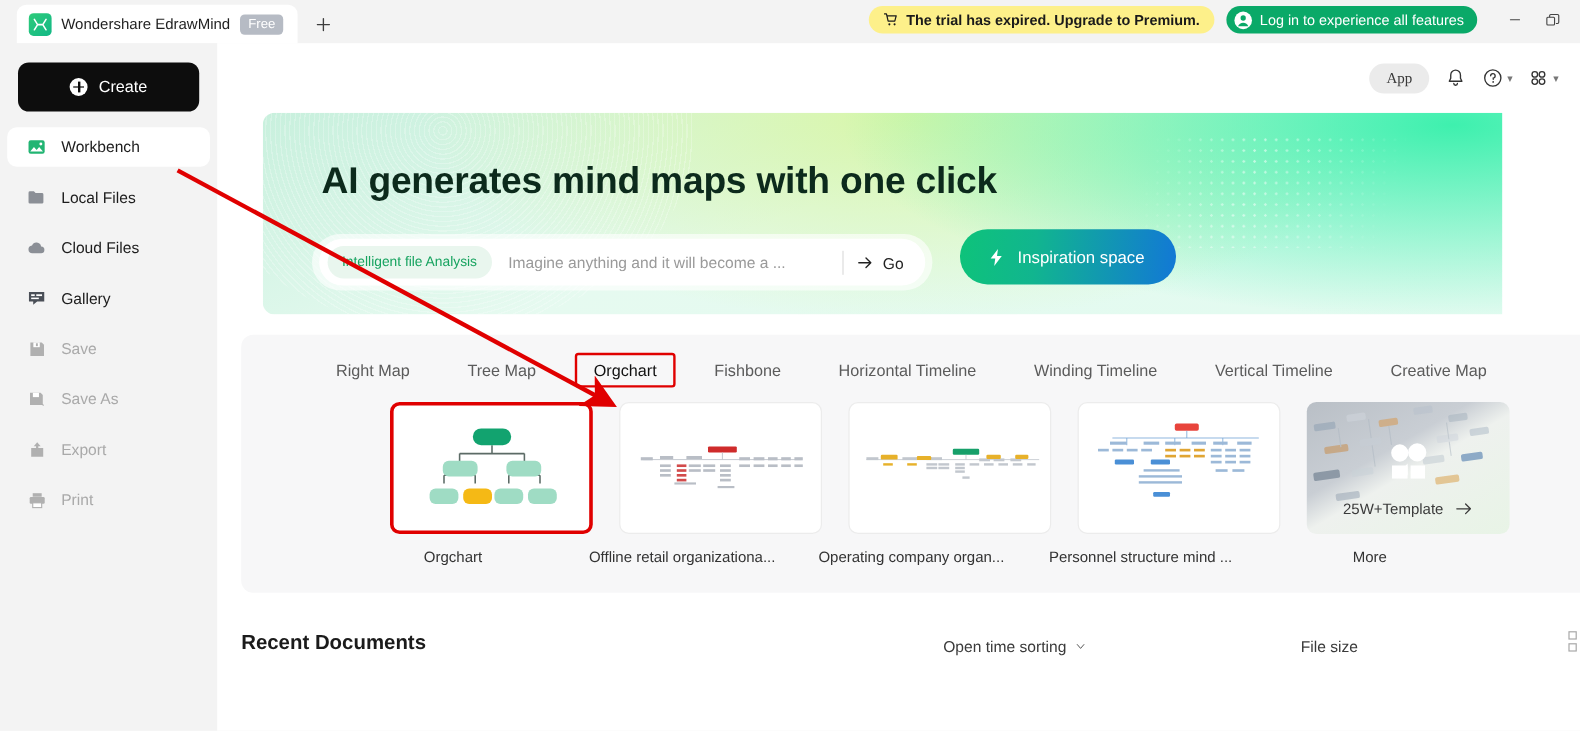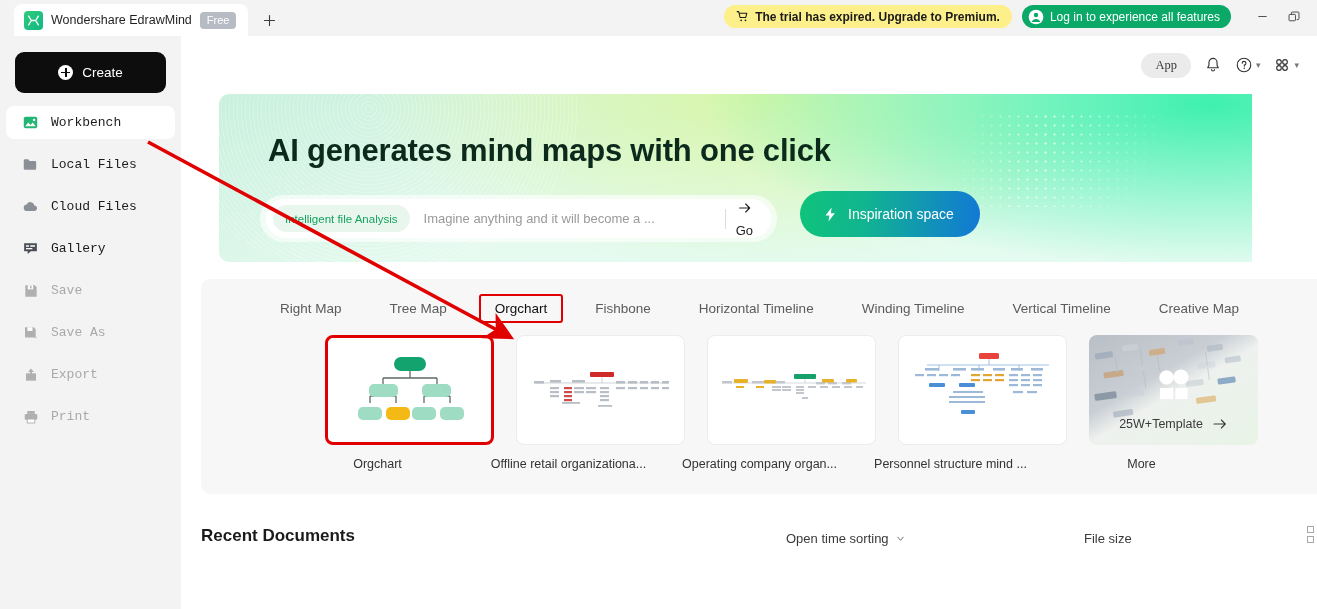--- a/index.html
+++ b/index.html
@@ -82,21 +82,21 @@
     content: ''; position: absolute; background: #0d0d0d;
   }
   .plus-circle::before { left: 3px; top: 6.7px; width: 9px; height: 1.8px; }
   .plus-circle::after { top: 3px; left: 6.7px; height: 9px; width: 1.8px; }
 
   .nav { margin-top: 13px; padding: 0 6px; }
   .nav-item {
     display: flex; align-items: center; gap: 12px;
     height: 33px; margin: 0 0 9px 0; padding-left: 16px;
     border-radius: 8px;
-    font-size: 13px; color: #1c1c1c; font-family: Liberation Mono, monospace;
+    font-size: 13px; color: #1c1c1c;
   }
   .nav-item.active { background: #ffffff; }
   .nav-item.disabled { color: #a9a9a9; }
   .nav-ico { width: 17px; height: 17px; flex: 0 0 auto; display:flex; align-items:center; justify-content:center;}
 
   
   .main {
     position: absolute; left: 181px; top: 36px; width: 1136px; height: 573px;
     background: #ffffff;
   }
@@ -155,21 +155,21 @@
   }
   .chip-file {
     background: #e9f6ee; border-radius: 15px; height: 27px;
     display: flex; align-items: center; padding: 0 12px;
     font-size: 11.5px; color: #16a35f; white-space: nowrap;
   }
   .ai-placeholder {
     flex: 1; font-size: 13px; color: #9a9a9a; padding-left: 14px; white-space: nowrap; overflow: hidden;
   }
   .ai-divider { width: 1px; height: 20px; background: #dcdcdc; margin: 0 10px 0 2px; }
-  .go-btn { display: flex; align-items: flex-end; gap: 7px; font-size: 13px; color: #222; padding-right: 12px; flex-direction: column; }
+  .go-btn { display: flex; align-items: flex-end; gap: 7px; font-size: 13px; color: #222; padding-right: 12px; }
   .insp-btn {
     position: absolute; left: 581px; top: 97px;
     height: 46px; padding: 0 26px 0 22px;
     border-radius: 23px;
     background: linear-gradient(95deg, #0ec37a 0%, #11b58f 35%, #1278d6 100%);
     display: flex; align-items: center; gap: 9px;
     color: #ffffff; font-size: 14px; white-space: nowrap;
   }
 
   

